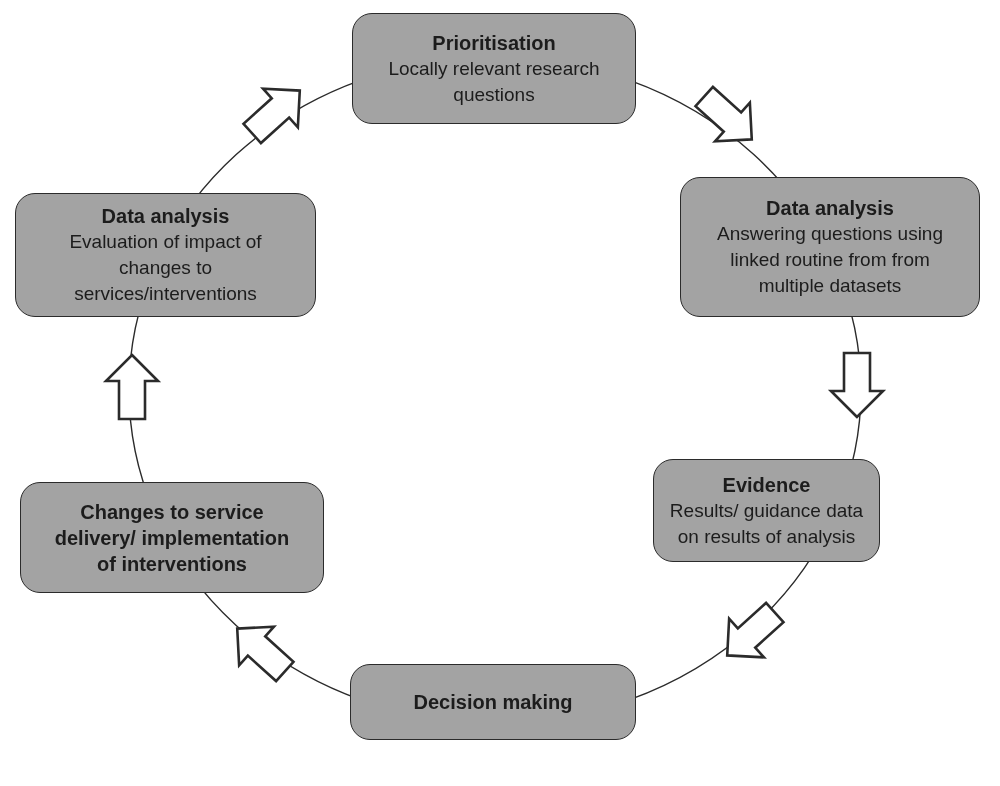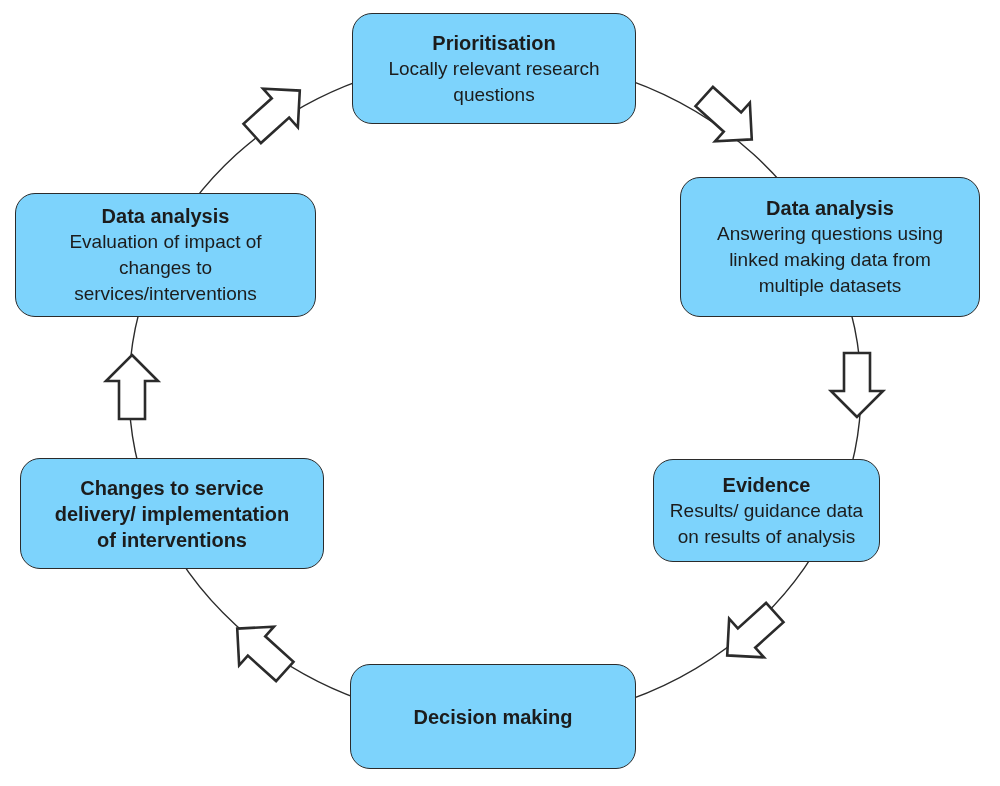--- a/index.html
+++ b/index.html
@@ -19,21 +19,21 @@
   }
   .ring-layer {
     position: absolute;
     left: 0; top: 0;
     width: 1000px;
     height: 786px;
   }
   .node {
     position: absolute;
     box-sizing: border-box;
-    background: #7dd3fc;
+    background: #a3a3a3;
     border: 1.6px solid #2b2b2b;
     border-radius: 20px;
     display: flex;
     flex-direction: column;
     justify-content: center;
     align-items: center;
     text-align: center;
     color: #1c1c1c;
     padding: 6px 10px;
   }
@@ -52,23 +52,23 @@
   
   .n-prioritisation   { left: 352px; top: 13px;  width: 284px; height: 111px; }
   .n-prioritisation .node-subtitle { max-width: 240px; }
 
   .n-analysis-right   { left: 680px; top: 177px; width: 300px; height: 140px; }
   .n-analysis-right .node-subtitle { max-width: 238px; }
 
   .n-evidence         { left: 653px; top: 459px; width: 227px; height: 103px; }
   .n-evidence .node-subtitle { max-width: 225px; }
 
-  .n-decision         { left: 350px; top: 664px; width: 286px; height: 105px; }
+  .n-decision         { left: 350px; top: 664px; width: 286px; height: 76px; }
 
-  .n-changes          { left: 20px;  top: 458px; width: 304px; height: 111px; }
+  .n-changes          { left: 20px;  top: 482px; width: 304px; height: 111px; }
   .n-changes .node-title { max-width: 252px; }
 
   .n-analysis-left    { left: 15px;  top: 193px; width: 301px; height: 124px; }
   .n-analysis-left .node-subtitle { max-width: 215px; }
 </style>
 </head>
 <body>
 
 <div class="canvas">
 
@@ -87,21 +87,21 @@
     <use href="#block-arrow" transform="translate(132,387) rotate(0)"></use>
   </svg>
 
   <div class="node n-prioritisation">
     <div class="node-title">Prioritisation</div>
     <div class="node-subtitle">Locally relevant research questions</div>
   </div>
 
   <div class="node n-analysis-right">
     <div class="node-title">Data analysis</div>
-    <div class="node-subtitle">Answering questions using linked making data from multiple datasets</div>
+    <div class="node-subtitle">Answering questions using linked routine from from multiple datasets</div>
   </div>
 
   <div class="node n-evidence">
     <div class="node-title">Evidence</div>
     <div class="node-subtitle">Results/ guidance data on results of analysis</div>
   </div>
 
   <div class="node n-decision">
     <div class="node-title">Decision making</div>
 

